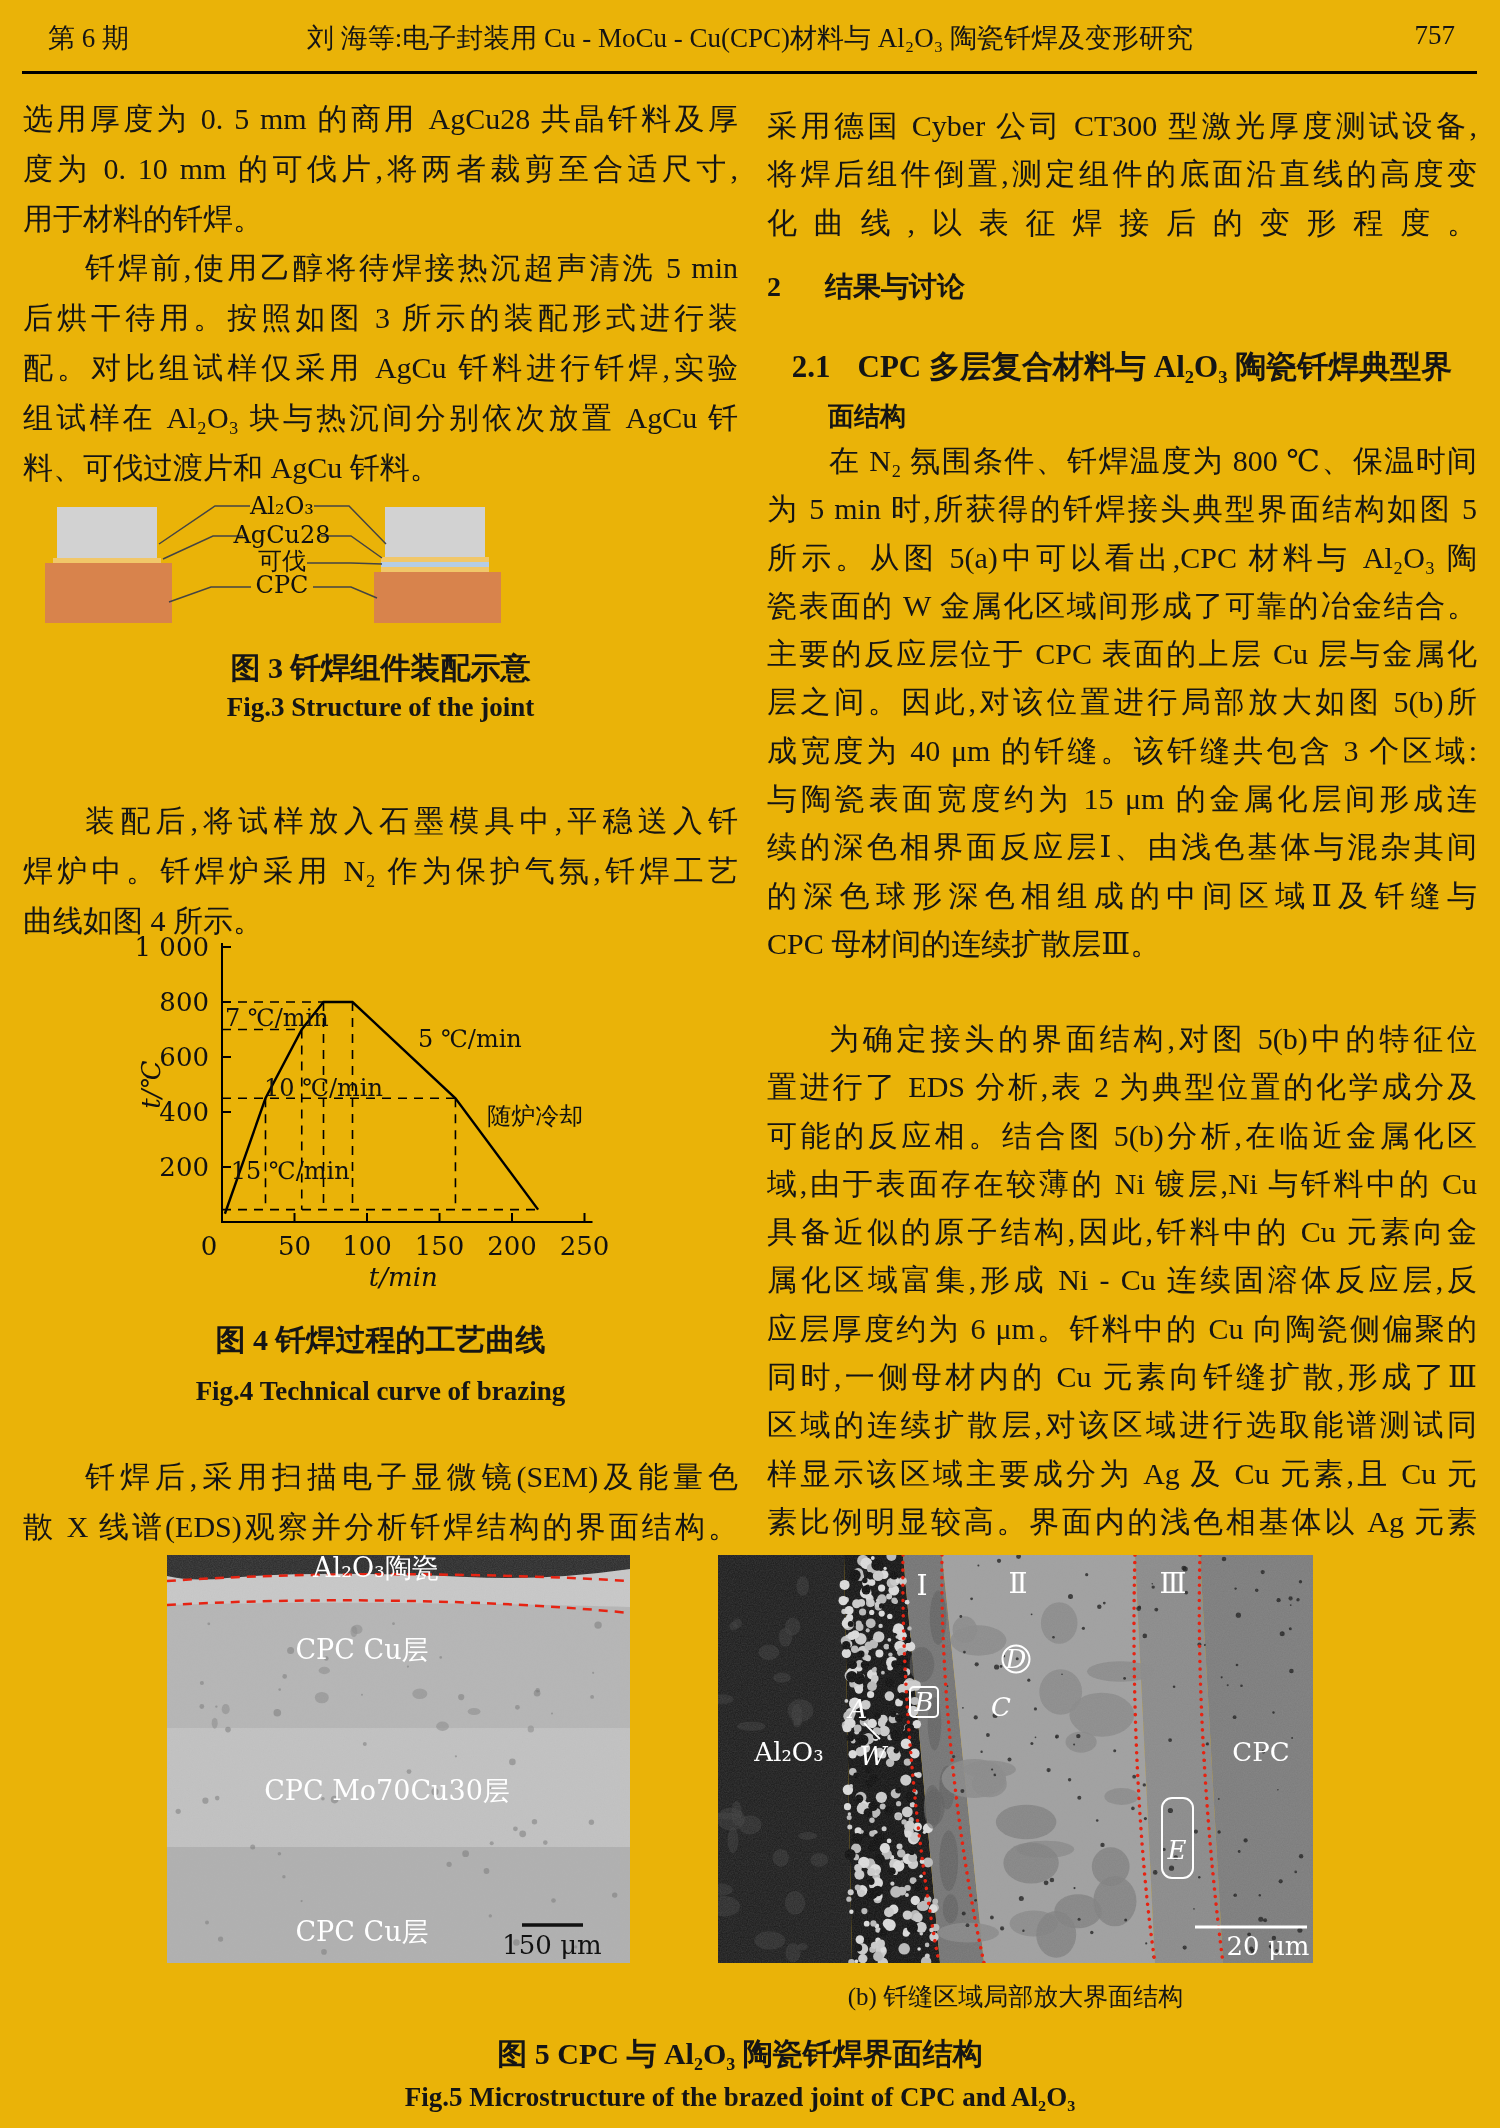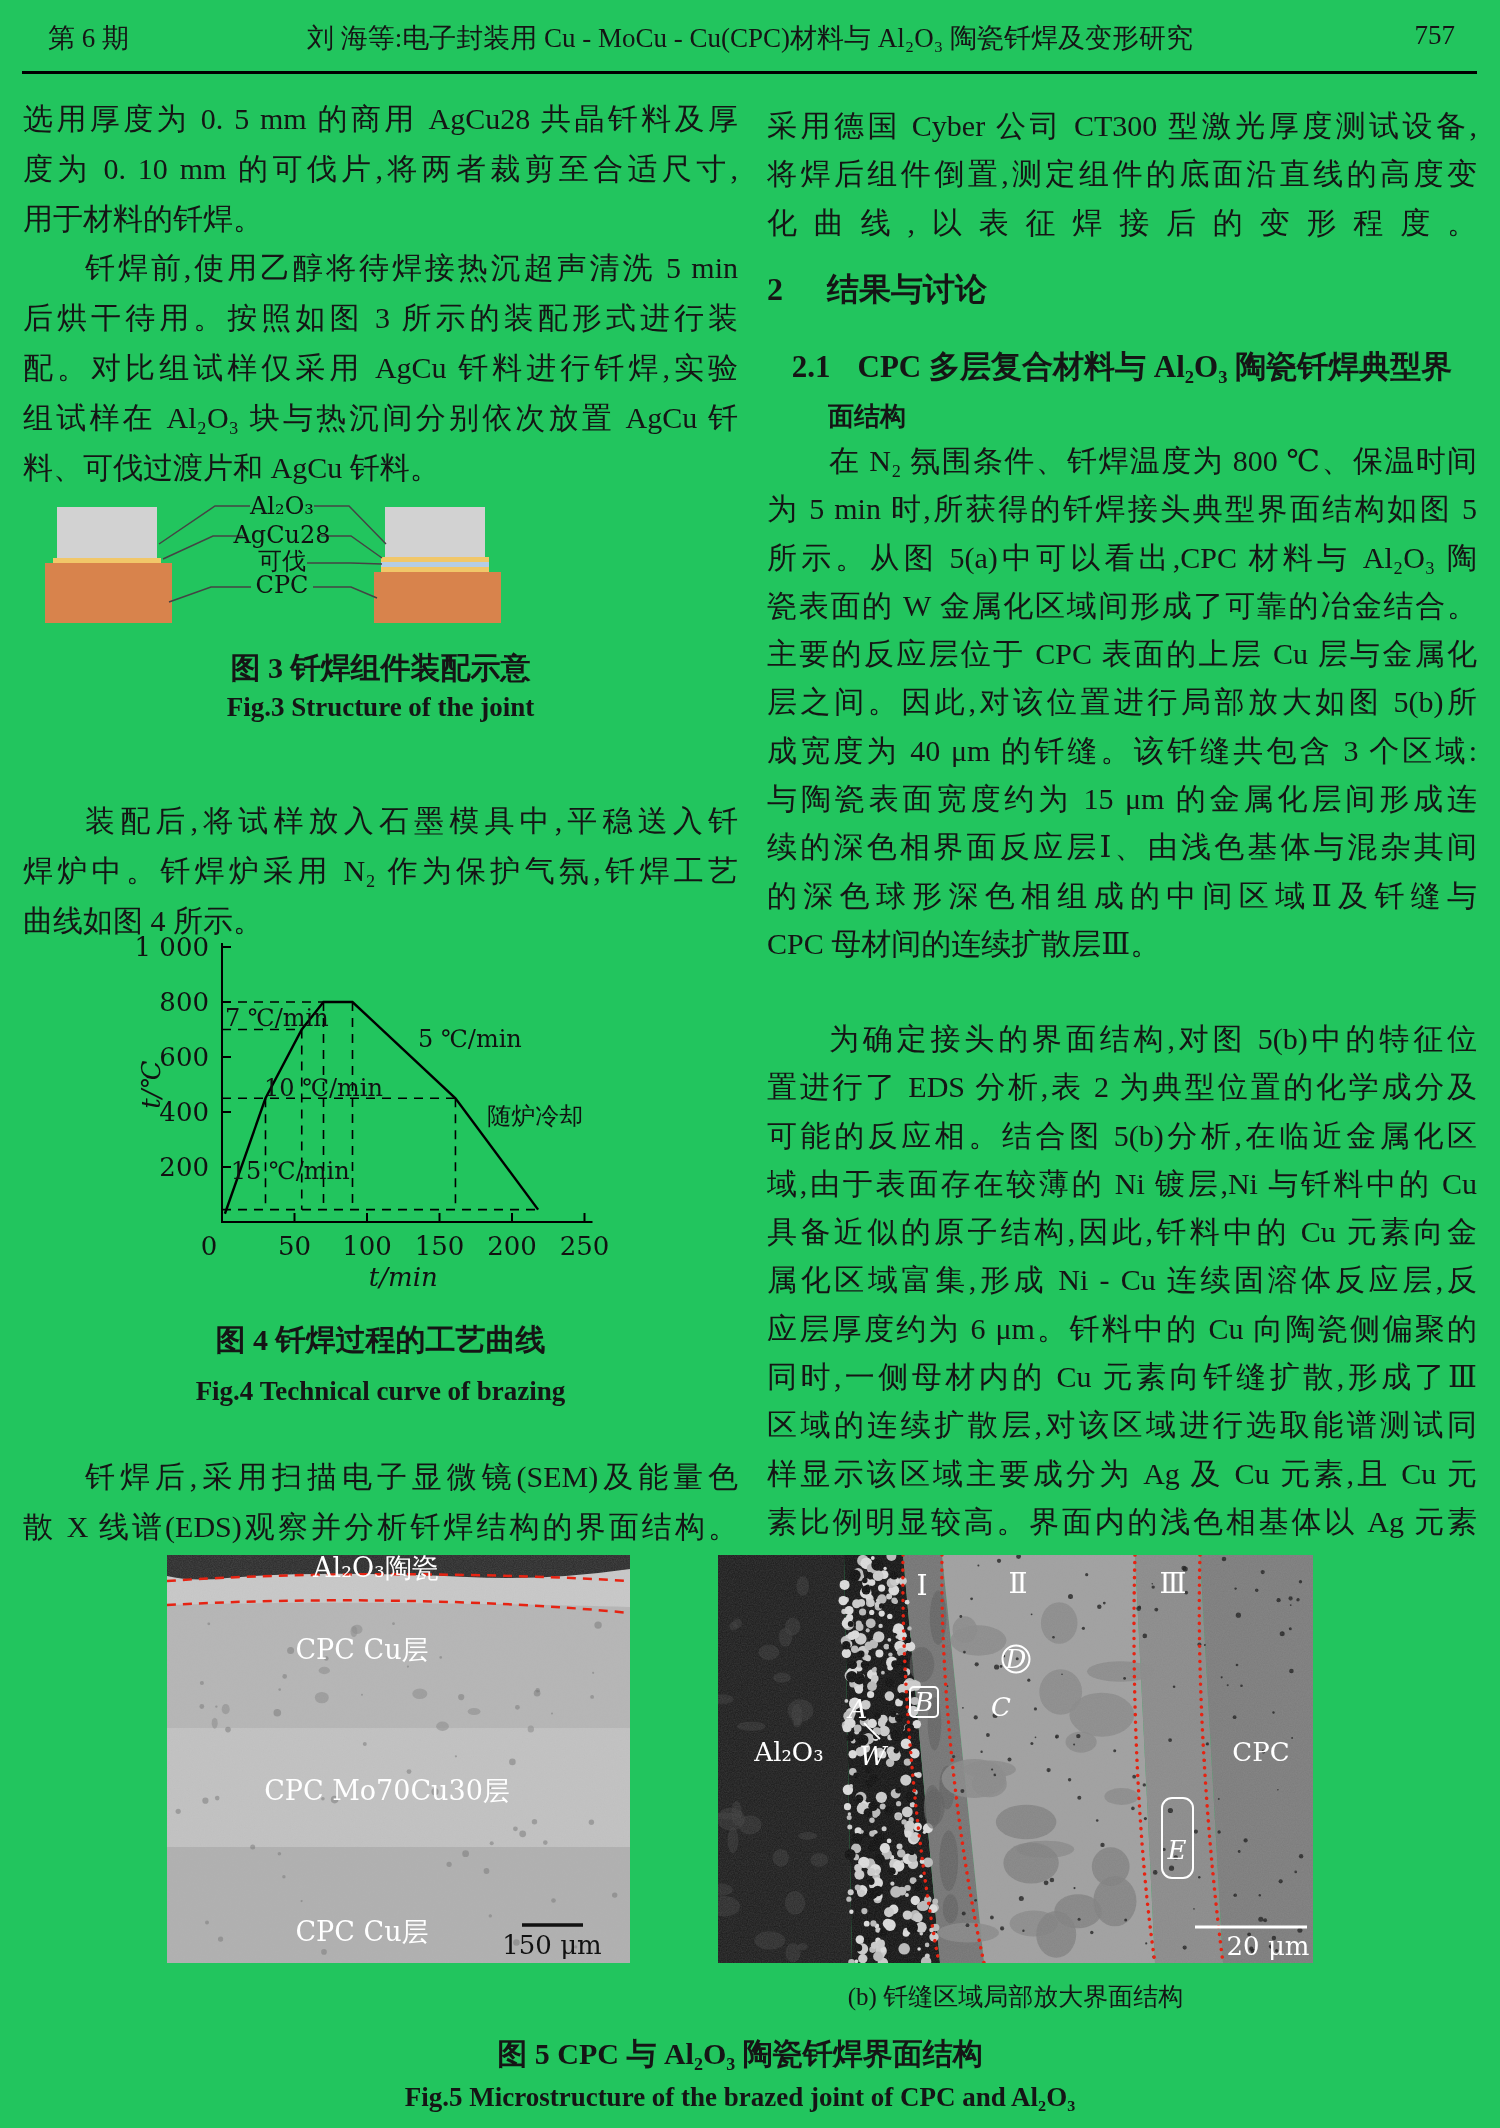--- a/index.html
+++ b/index.html
@@ -1,26 +1,26 @@
 <!DOCTYPE html>
 <html><head>
 <meta charset="utf-8">
 <style>
   html,body{margin:0;padding:0;background:#888;}
-  .page{position:relative;width:1500px;height:2128px;background:#22c55e;overflow:hidden;
+  .page{position:relative;width:1500px;height:2128px;background:#eab308;overflow:hidden;
         font-family:"Liberation Serif","DejaVu Serif",serif;color:#151515;}
   .abs{position:absolute;}
   .hdr{font-size:27px;}
   .rule{background:#000;}
   .tline{font-size:30px;text-align:justify;text-align-last:justify;}
   .tline.short{text-align-last:left;}
   .tline.indent{text-indent:62px;}
   .lh50 .tline{line-height:50px;}
   .lh48 .tline{line-height:48.3px;}
-  .h2{font-size:32px;font-weight:bold;}
+  .h2{font-size:28px;font-weight:bold;}
   .h2 .num{margin-right:44px;}
   .h21{font-size:31px;font-weight:bold;}
   .h21 .num{margin-right:27px;}
   .h21-cont{font-size:26px;font-weight:bold;padding-left:61px;}
   .capzh{font-size:30px;font-weight:bold;text-align:center;}
   .capen{font-size:27px;font-weight:bold;text-align:center;}
   .subcap{font-size:25px;text-align:center;}
   svg text{font-family:"DejaVu Serif","Liberation Serif",serif;}
   .f3lab{font-size:24px;fill:#111;}
   .f3ln{stroke:#444;stroke-width:1.5;fill:none;}

